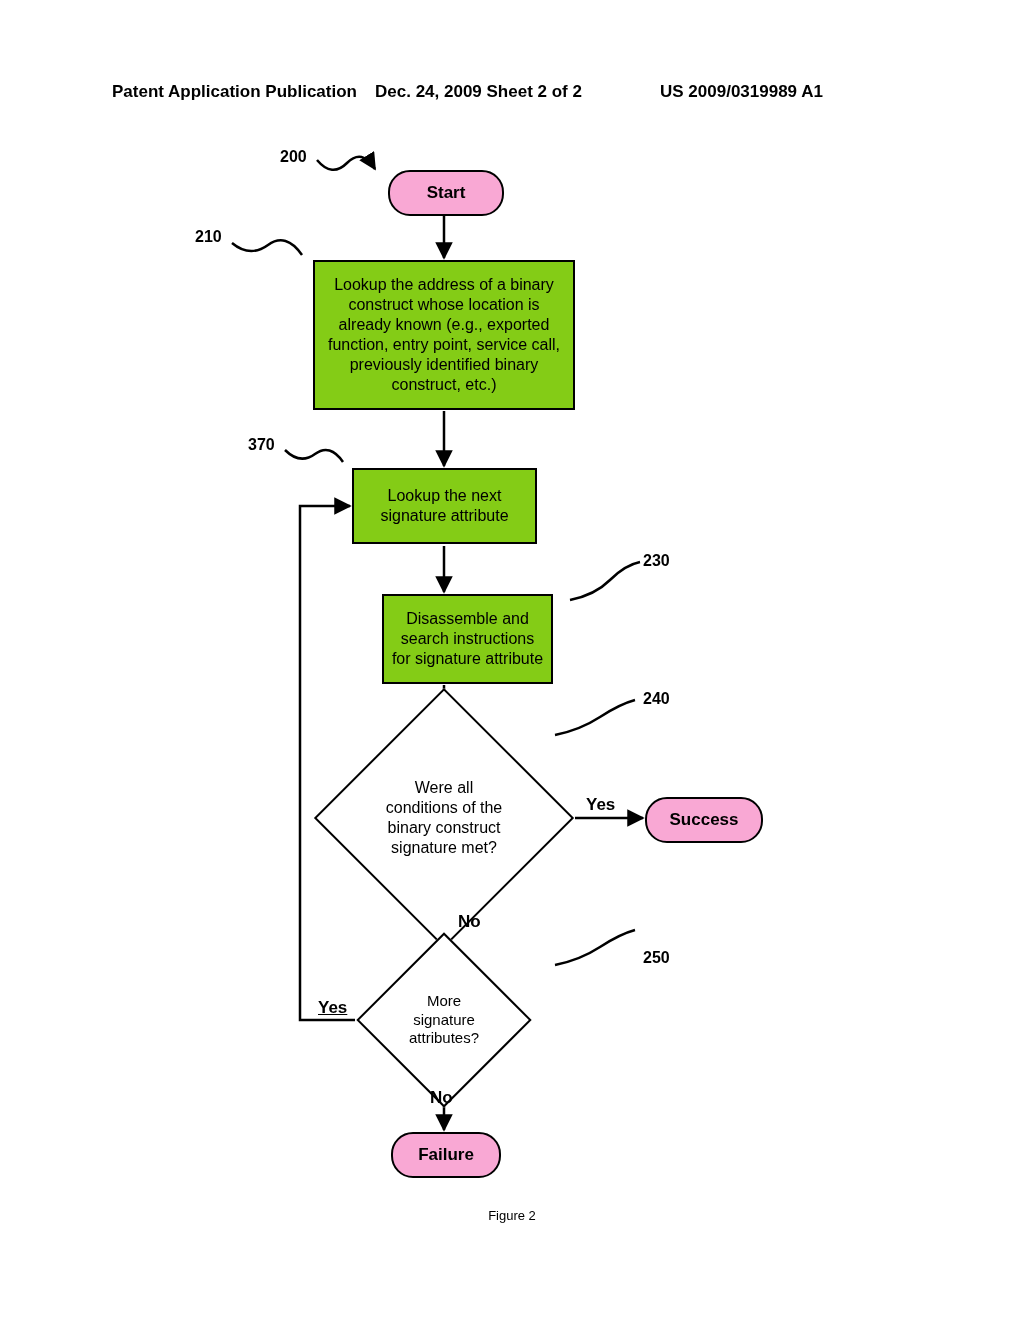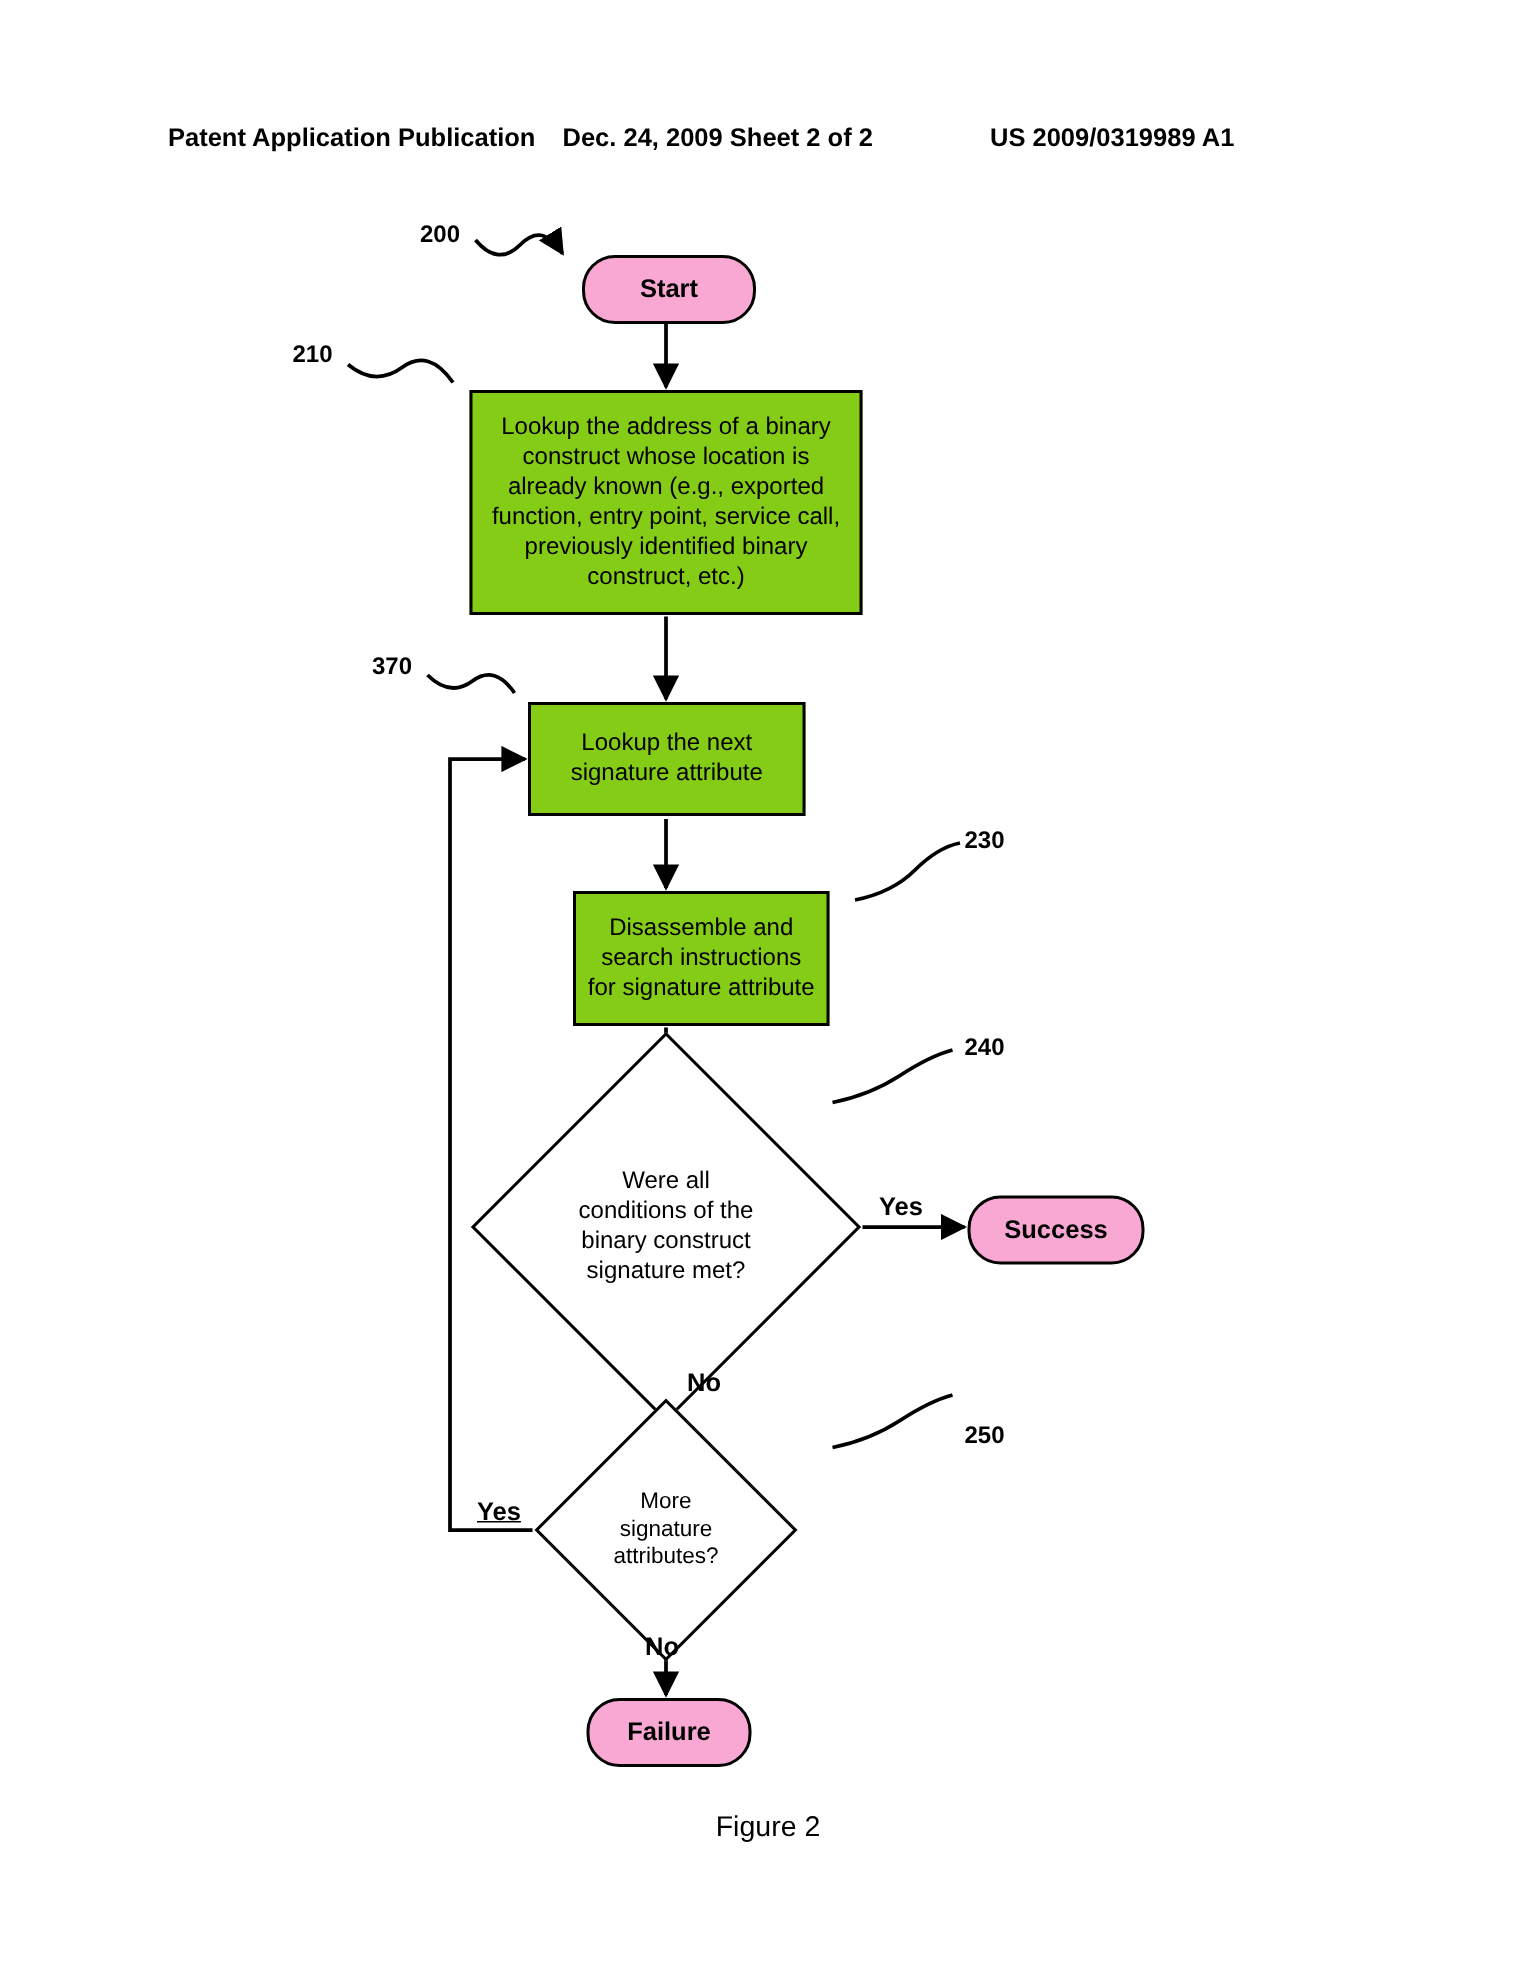--- a/index.html
+++ b/index.html
@@ -81,21 +81,21 @@
     justify-content: center;
     text-align: center;
     font-size: 16px;
     padding: 28px;
     box-sizing: border-box;
     line-height: 1.25;
   }
 
   .caption {
     position: absolute;
-    font-size: 19px;
+    font-size: 13px;
     left: 0; right: 0;
     text-align: center;
   }
 
   svg.lines {
     position: absolute;
     left: 0; top: 0;
     width: 1024px;
     height: 1320px;
     pointer-events: none;

